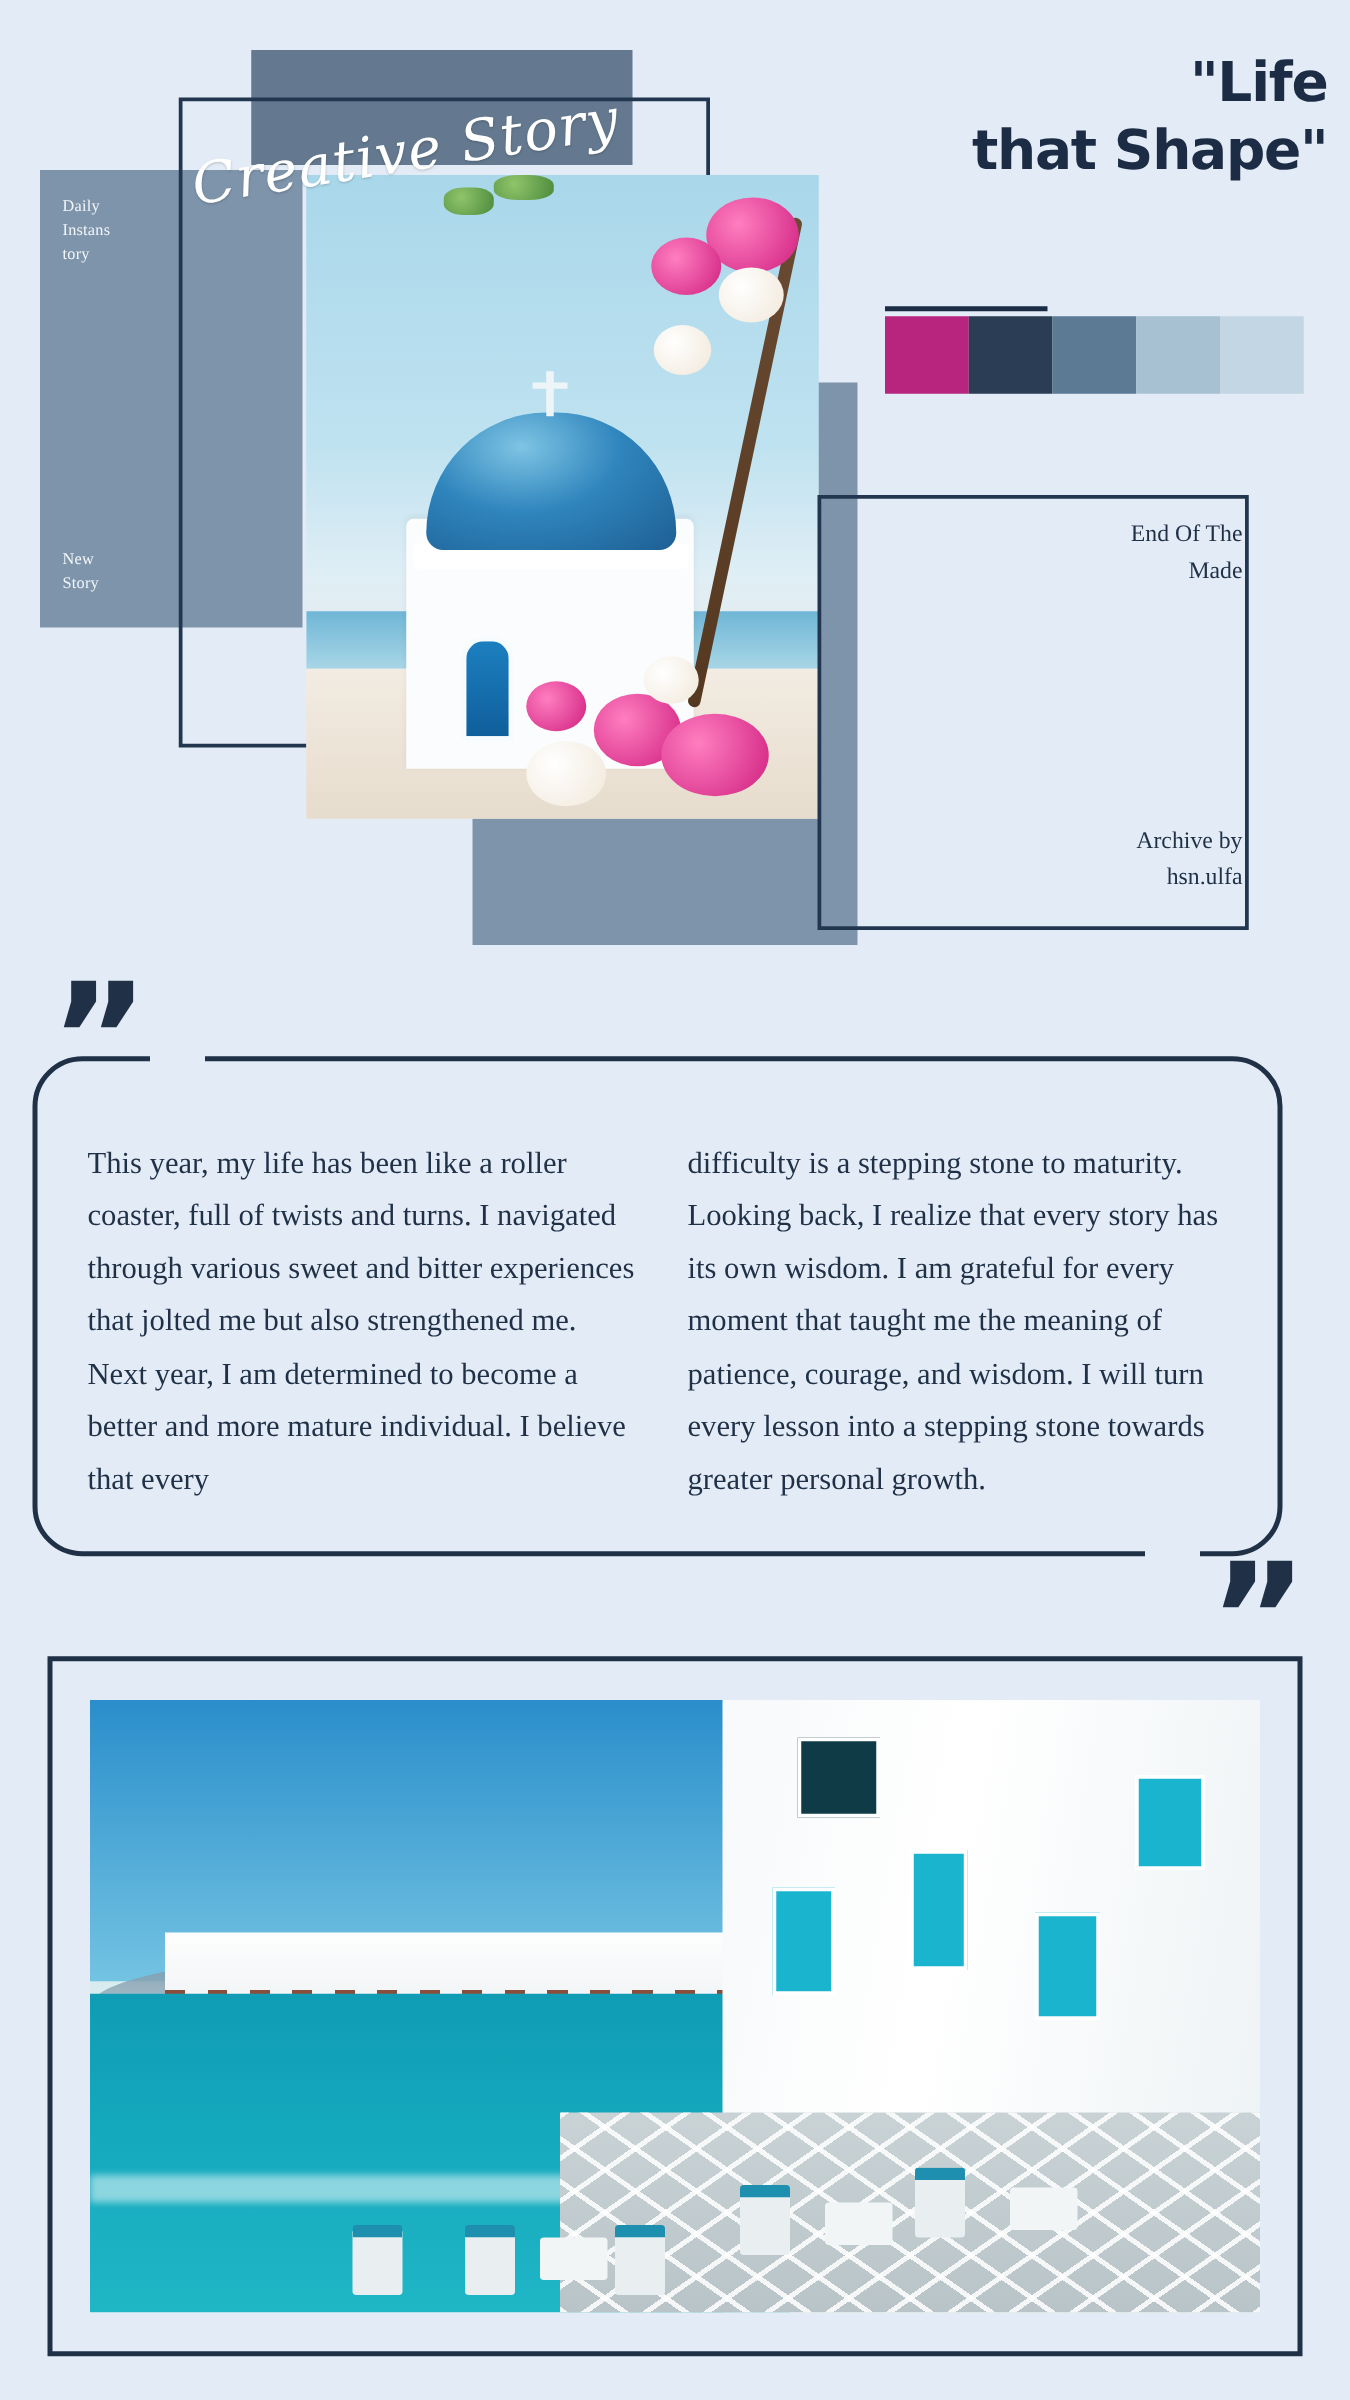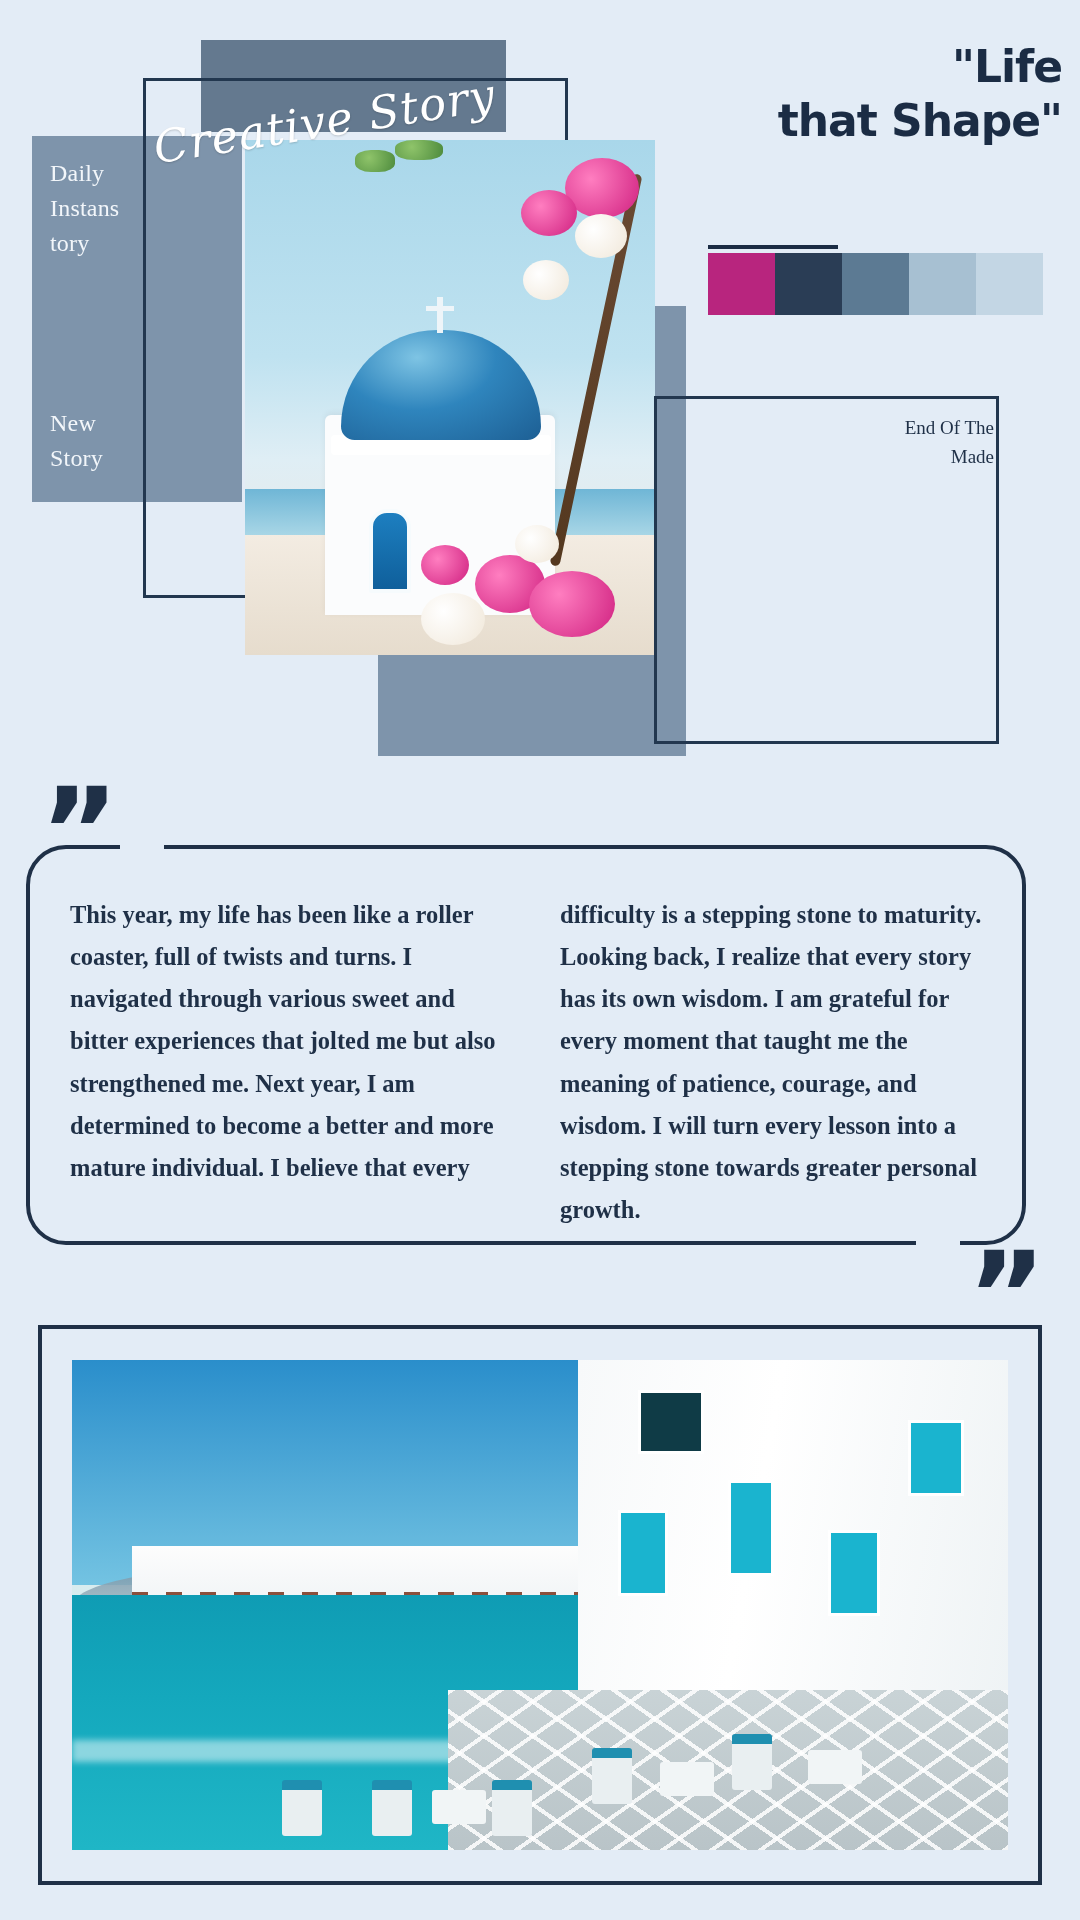--- a/index.html
+++ b/index.html
@@ -26,21 +26,21 @@
   .slab-left {
     position: absolute;
     left: 32px; top: 136px;
     width: 210px; height: 366px;
     background: #7e94ab;
   }
   .slab-left .lbl {
     position: absolute;
     left: 18px;
     font-family: "Liberation Serif", serif;
-    font-size: 24px;
+    font-size: 13px;
     line-height: 1.45;
     color: #f2f6fa;
     letter-spacing: .2px;
   }
   .slab-left .lbl.top { top: 20px; width: 120px; }
   .slab-left .lbl.bottom { bottom: 26px; width: 120px; }
 
   .slab-top {
     position: absolute;
     left: 201px; top: 40px;
@@ -217,25 +217,24 @@
   .mark.tl { left: 40px; top: 12px; }
   .mark.br { right: 40px; bottom: -36px; }
   .mask-top {
     position: absolute; left: 120px; top: 80px; width: 44px; height: 14px; background: #e3ecf6;
   }
   .mask-bottom {
     position: absolute; right: 120px; bottom: 68px; width: 44px; height: 14px; background: #e3ecf6;
   }
   .cols {
     position: absolute;
-    left: 70px; top: 134px;
+    left: 70px; top: 150px;
     width: 930px;
     display: flex;
-    gap: 50px;
-    font-weight: bold;
+    gap: 40px;
   }
   .cols p {
     margin: 0;
     width: 440px;
     font-family: "Liberation Serif", serif;
     font-size: 24.5px;
     line-height: 1.72;
     color: #1f3047;
   }
   .cols p.right { padding-top: -10px; }
@@ -331,20 +330,24 @@
   </div>
 
   <div class="script-title">Creative Story</div>
 
   <div class="frame-outline-2"></div>
 
   <div class="meta end-of-year" style="white-space:pre-line">End Of The
 Made</div>
 
 
+  <div class="meta archive">
+    <div>Archive by</div>
+    <div>hsn.ulfa</div>
+  </div>
 
   <div class="headline">
     <span class="ln">"Life</span>
     <span class="ln">that Shape"</span>
   </div>
 
   <div class="rule"></div>
 
   <div class="swatches">
     <i style="background:#b8257e"></i>

